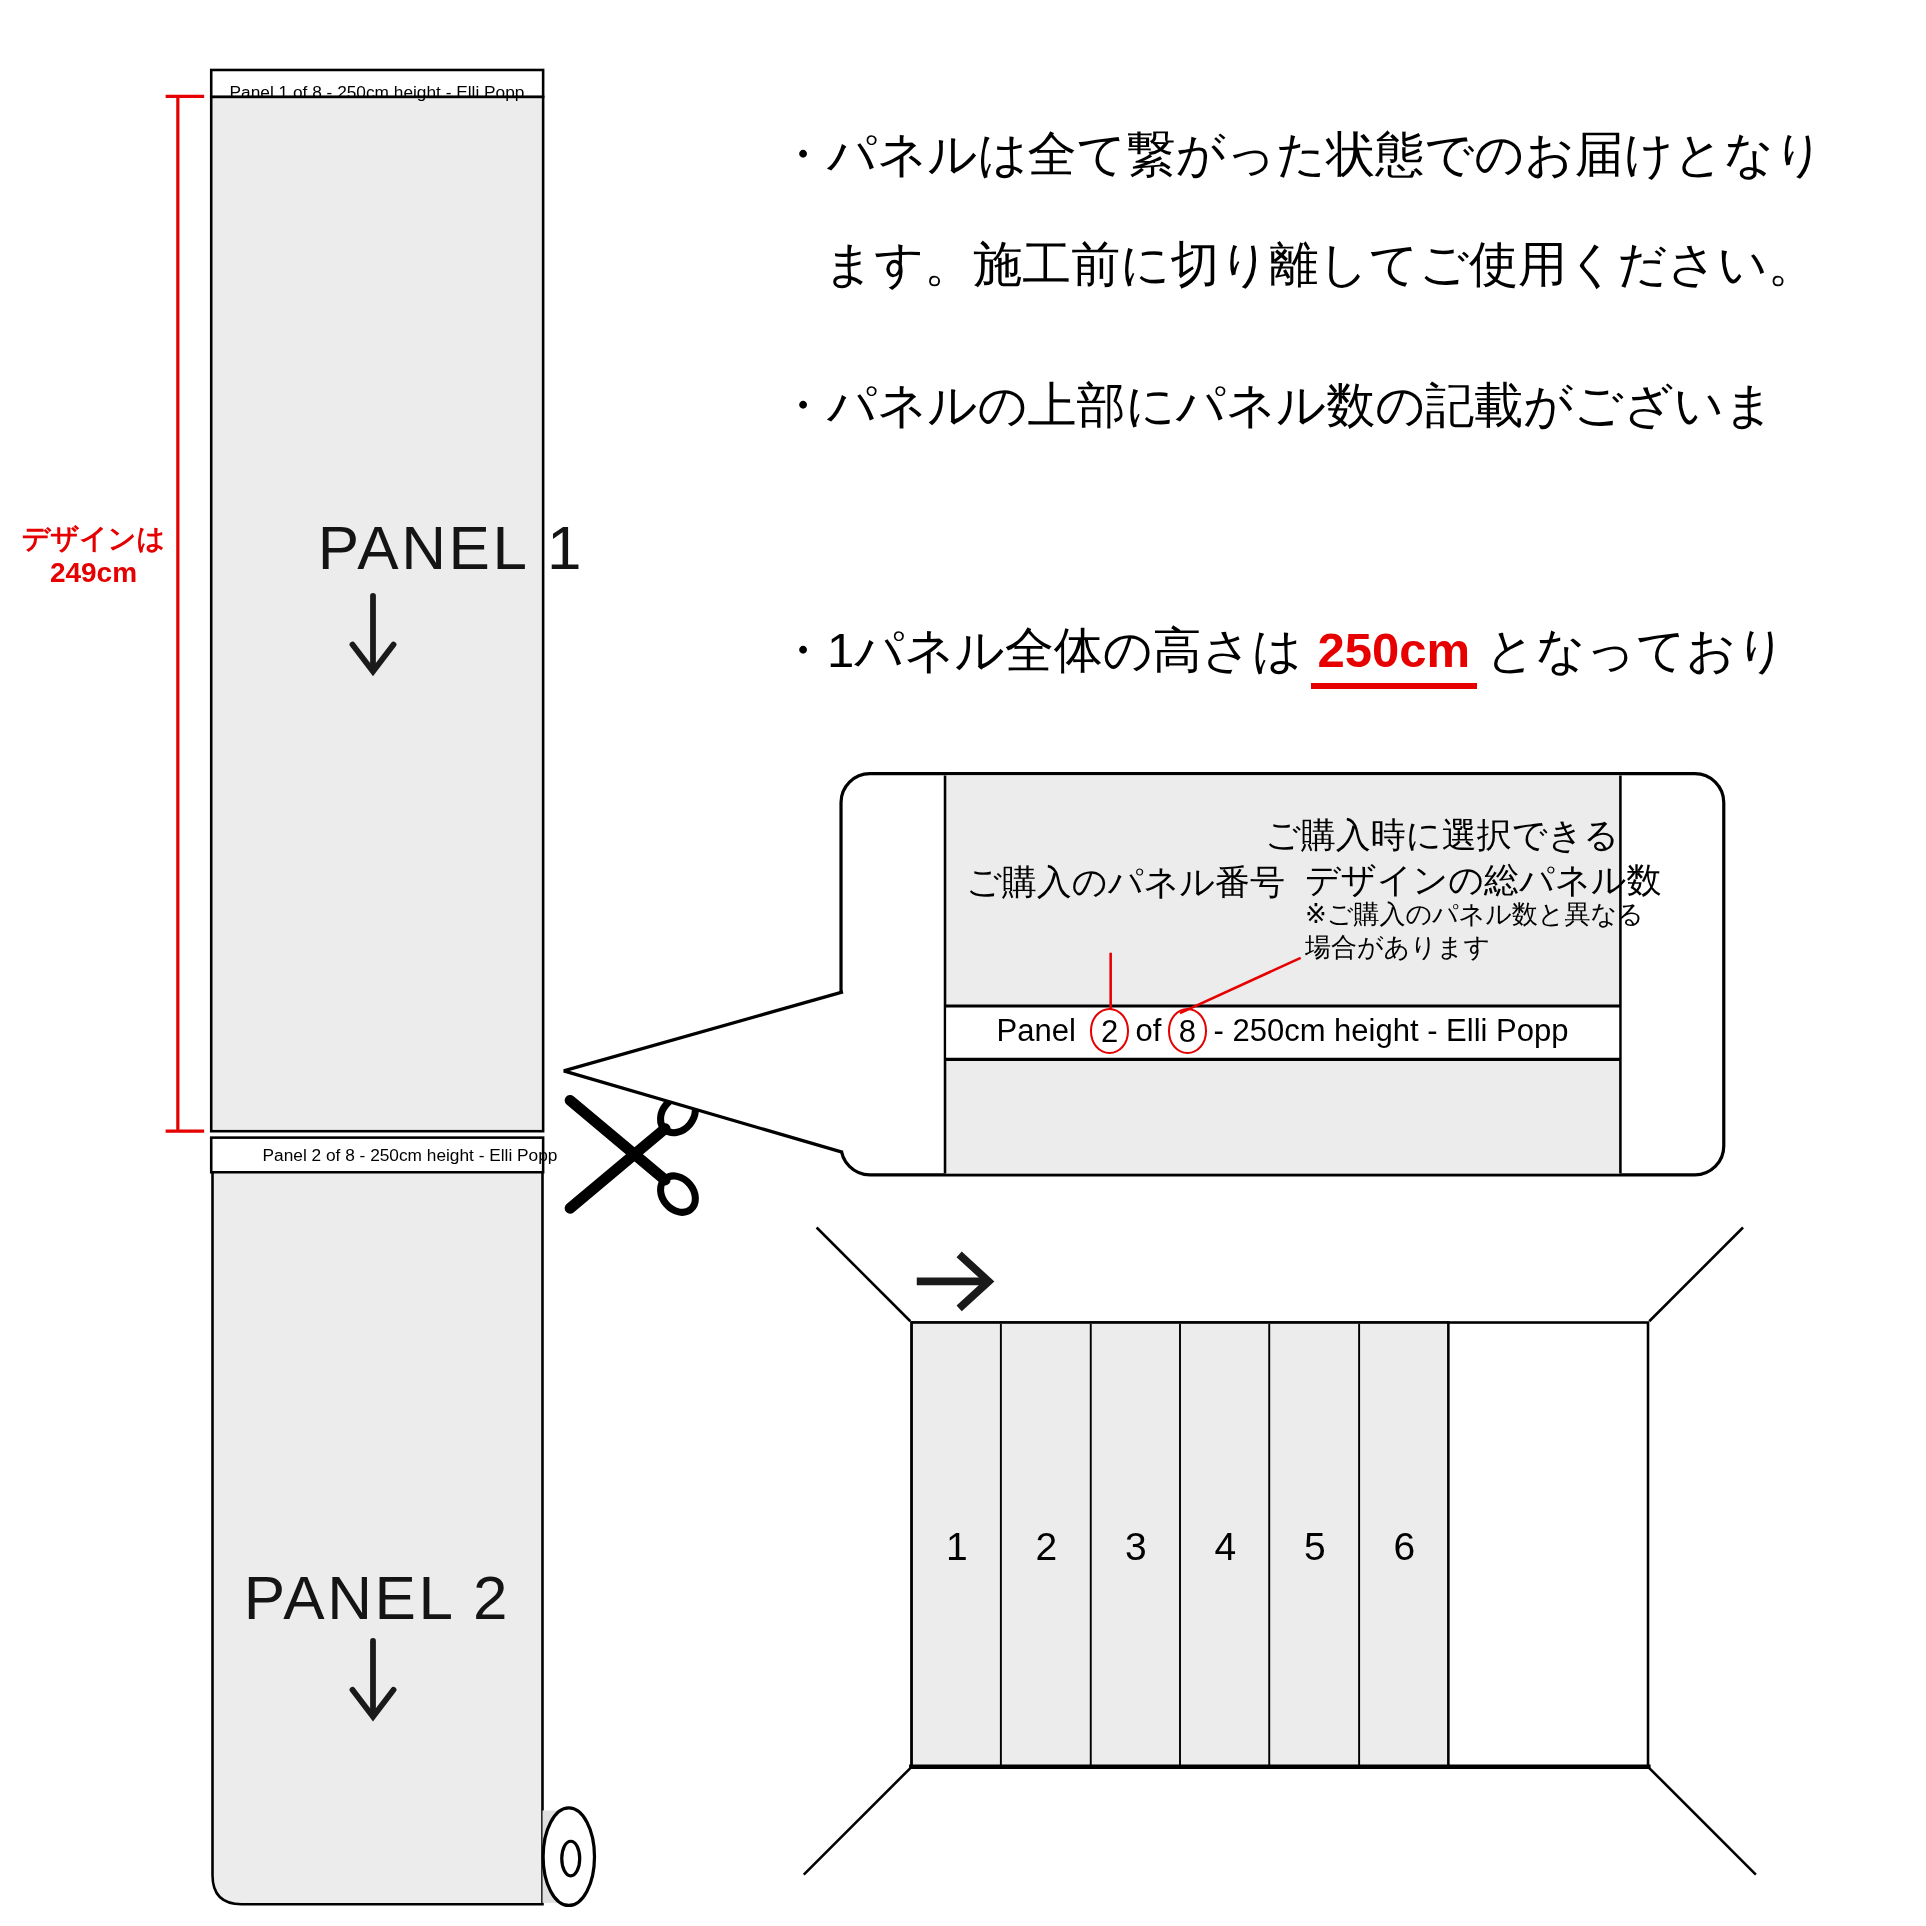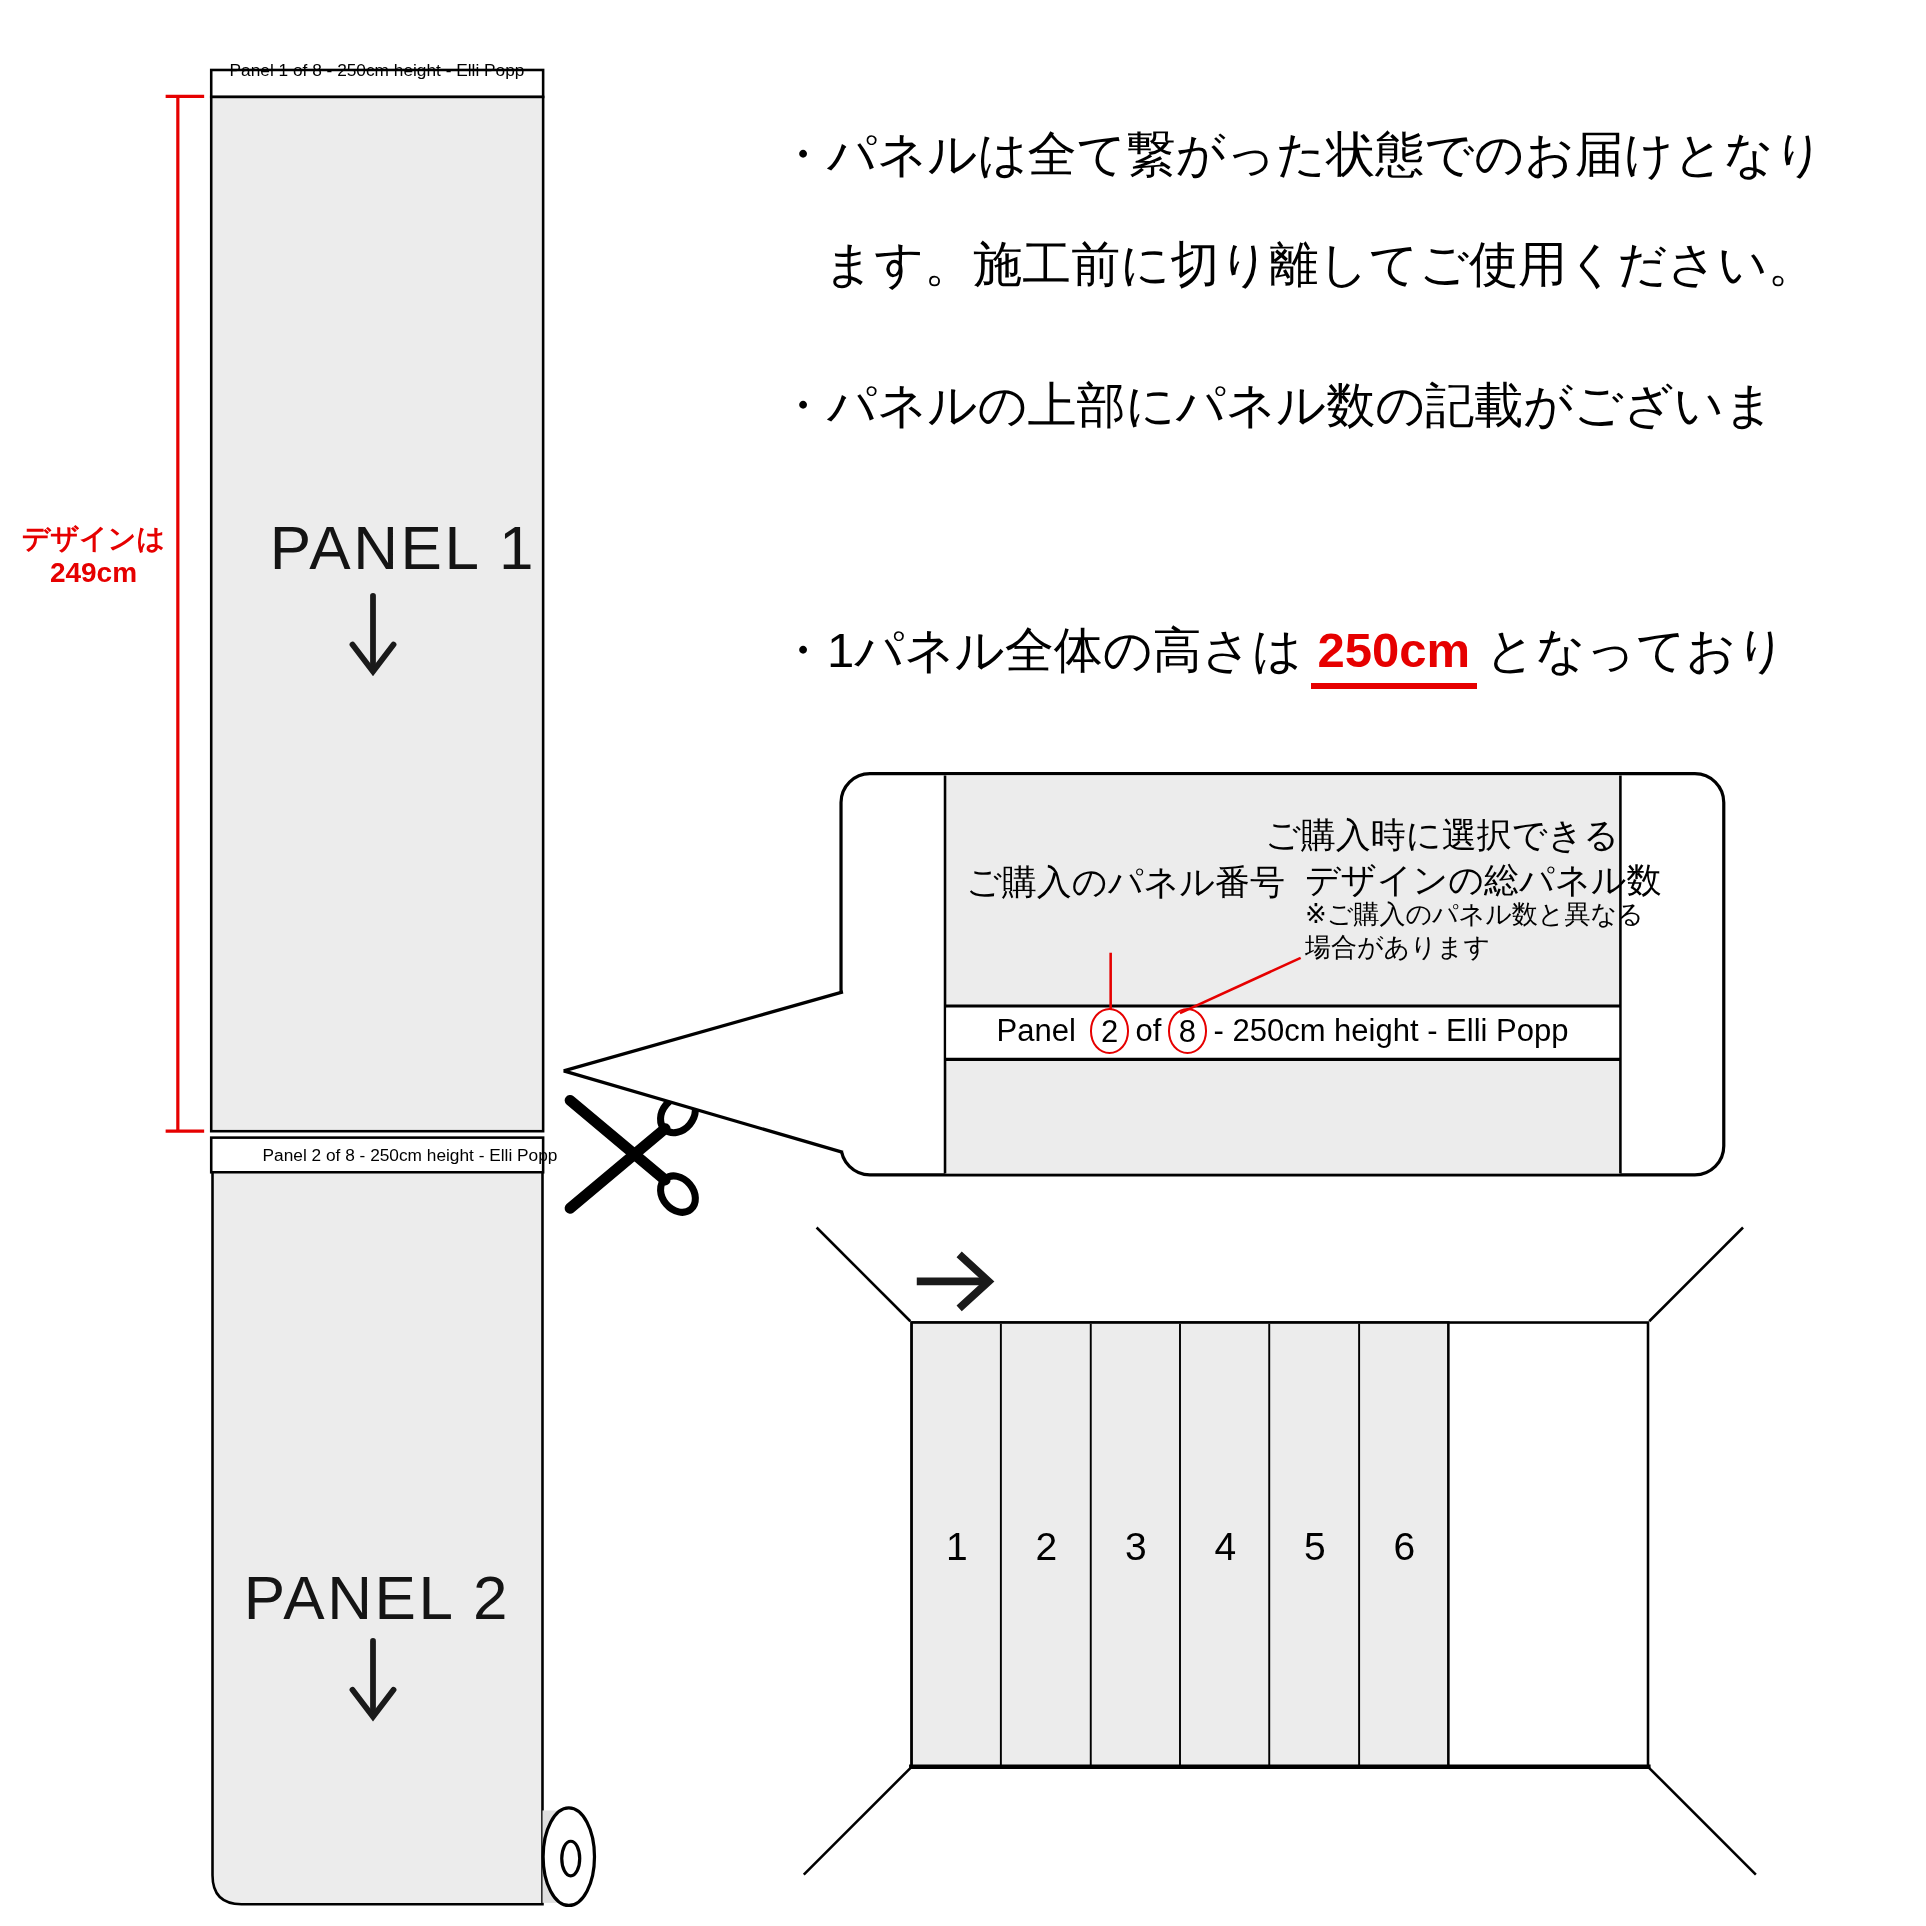--- a/index.html
+++ b/index.html
@@ -112,24 +112,24 @@
       <line x1="2569" y1="2058" x2="2715" y2="1912" stroke="#000" stroke-width="4"></line>
       <line x1="1418" y1="2754" x2="1252" y2="2920" stroke="#000" stroke-width="4"></line>
       <line x1="2569" y1="2754" x2="2735" y2="2920" stroke="#000" stroke-width="4"></line>
       <g stroke="#1a1a1a" stroke-width="12" fill="none">
         <line x1="1428" y1="1996" x2="1534" y2="1996"></line>
         <polyline points="1494,1954 1540,1996 1494,2038"></polyline>
       </g>
     </g>
   </svg>
 
-  <div class="abs ctr hdr" style="left:211px;top:57px;width:332px;height:44px;">Panel 1 of 8 - 250cm height - Elli Popp</div>
+  <div class="abs ctr hdr" style="left:211px;top:79px;width:332px;height:44px;">Panel 1 of 8 - 250cm height - Elli Popp</div>
   <div class="abs ctr hdr2" style="left:211px;top:1138px;width:332px;height:35px;">Panel 2 of 8 - 250cm height - Elli Popp</div>
 
-  <div class="abs ctr big-label" style="left:211px;top:517px;width:384px;">PANEL 1</div>
+  <div class="abs ctr big-label" style="left:211px;top:517px;width:384px;padding-left:48px;">PANEL 1</div>
   <div class="abs ctr big-label" style="left:211px;top:1567px;width:332px;">PANEL 2</div>
 
   <div class="abs ctr red-note" style="left:0px;top:525px;width:187px;">デザインは</div>
   <div class="abs ctr red-note" style="left:0px;top:559px;width:187px;">249cm</div>
 
   <div class="abs bullet-line" style="left:778px;top:128px;">
     <span>・</span><span>パネルは全て繋がった状態でのお届けとなり</span>
   </div>
   <div class="abs bullet-line" style="left:824px;top:238px;">
     <span>ます。施工前に切り離してご使用ください。</span>

